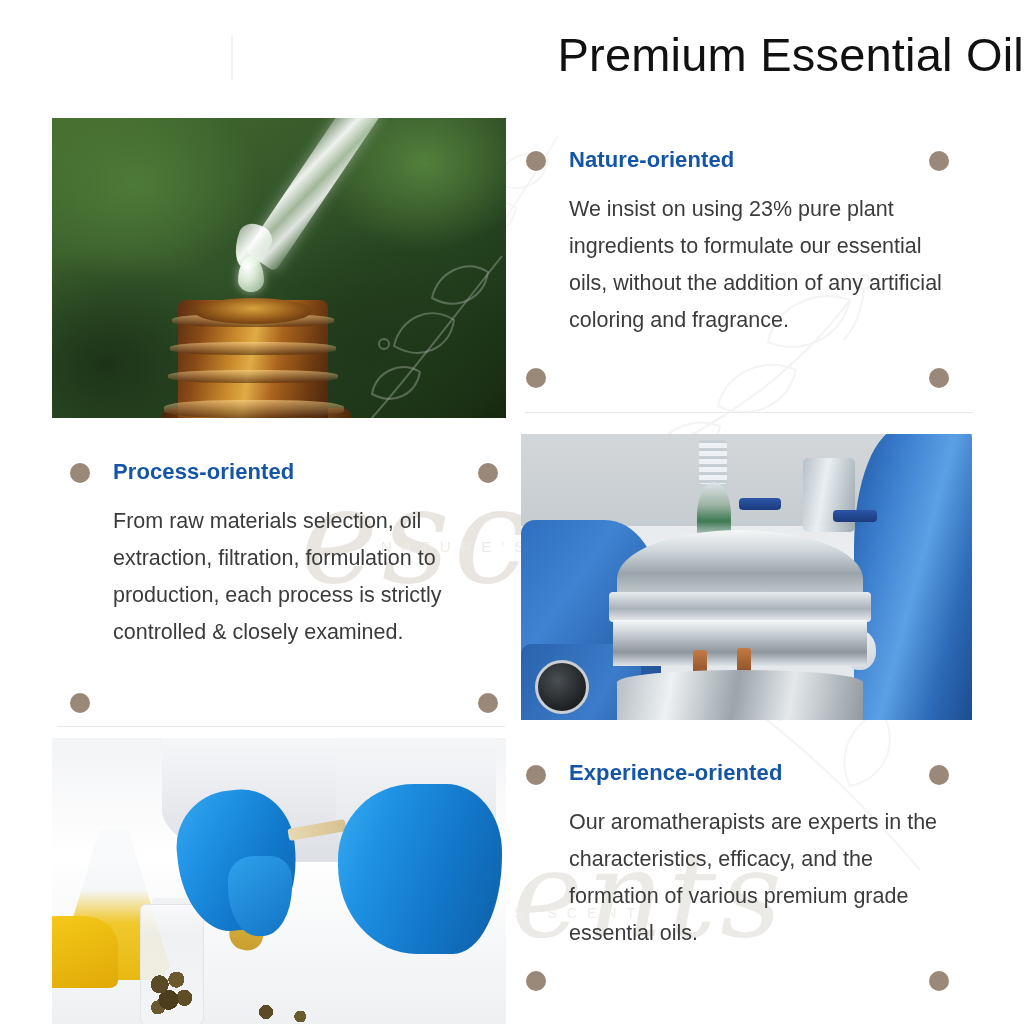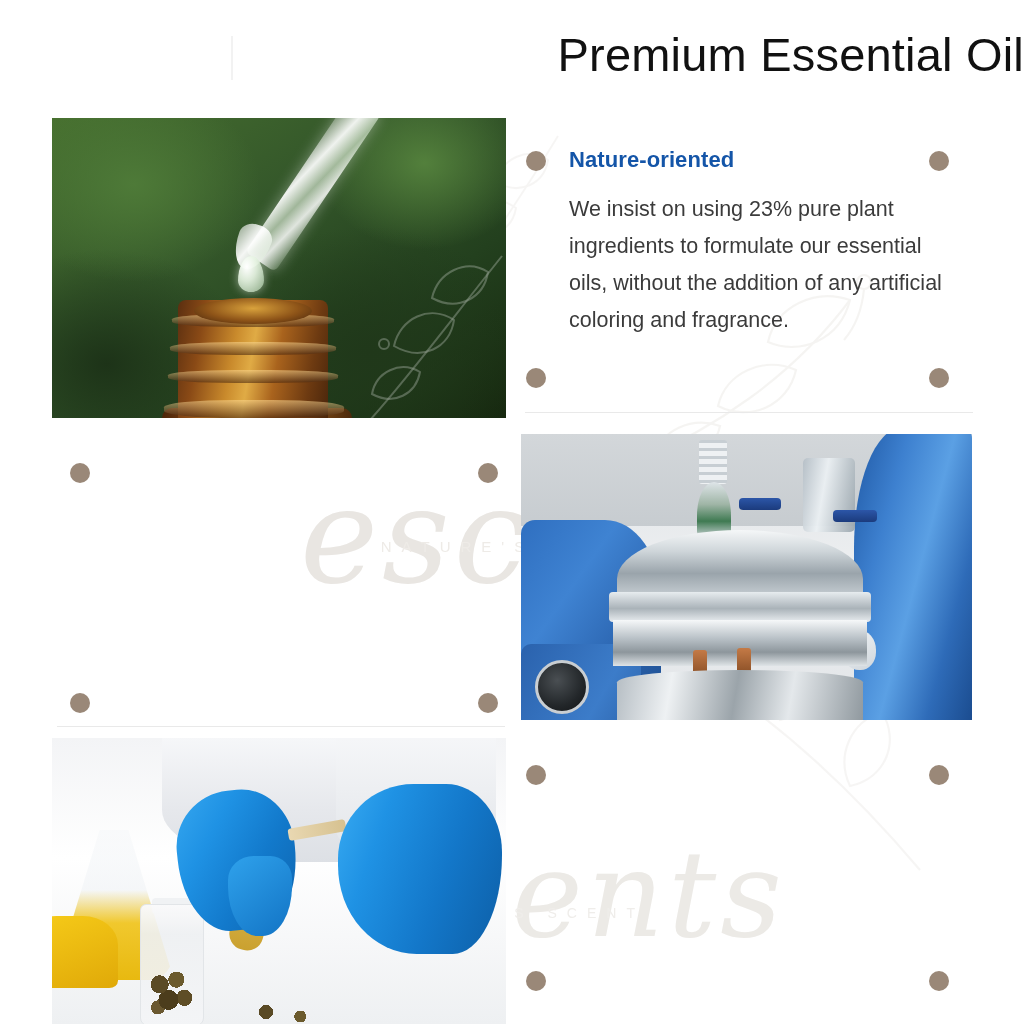--- a/index.html
+++ b/index.html
@@ -523,23 +523,31 @@
 
   <div class="block block-1">
     <h2 class="block-heading">Nature-oriented</h2>
     <p class="block-body">We insist on using 23% pure plant ingredients to formulate our essential oils, without the addition of any artificial coloring and fragrance.</p>
   </div>
   <div class="dot" style="left:526px; top:151px;"></div>
   <div class="dot" style="left:929px; top:151px;"></div>
   <div class="dot" style="left:526px; top:368px;"></div>
   <div class="dot" style="left:929px; top:368px;"></div>
 
+  <div class="block block-2">
+    <h2 class="block-heading">Process-oriented</h2>
+    <p class="block-body">From raw materials selection, oil extraction, filtration, formulation to production, each process is strictly controlled &amp; closely examined.</p>
+  </div>
   <div class="dot" style="left:70px;  top:463px;"></div>
   <div class="dot" style="left:478px; top:463px;"></div>
   <div class="dot" style="left:70px;  top:693px;"></div>
   <div class="dot" style="left:478px; top:693px;"></div>
 
+  <div class="block block-3">
+    <h2 class="block-heading">Experience-oriented</h2>
+    <p class="block-body">Our aromatherapists are experts in the characteristics, efficacy, and the formation of various premium grade essential oils.</p>
+  </div>
   <div class="dot" style="left:526px; top:765px;"></div>
   <div class="dot" style="left:929px; top:765px;"></div>
   <div class="dot" style="left:526px; top:971px;"></div>
   <div class="dot" style="left:929px; top:971px;"></div>
 
 </div>
 
 </body></html>

